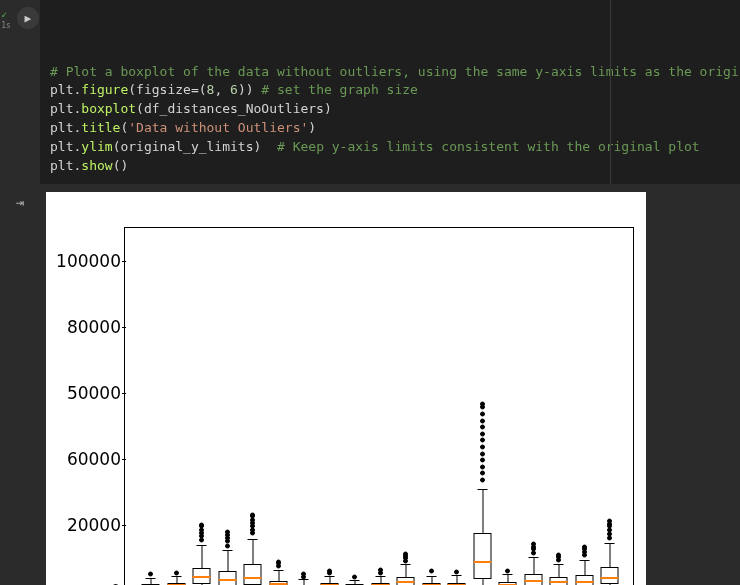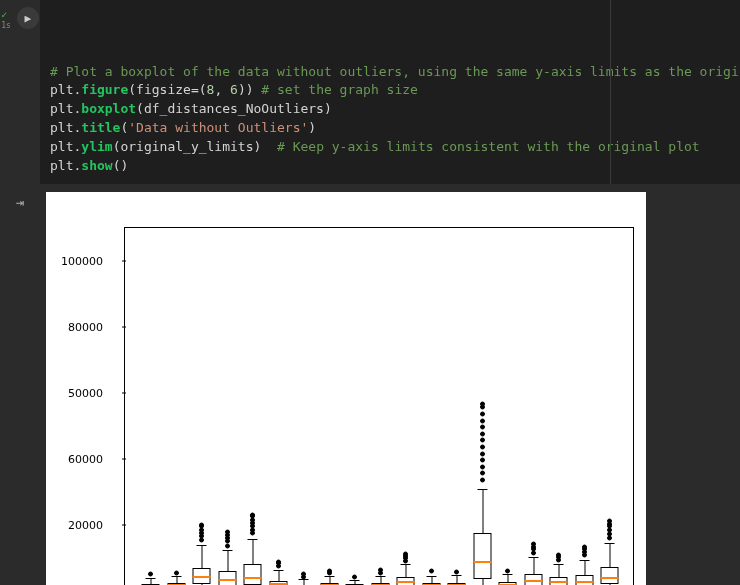--- a/index.html
+++ b/index.html
@@ -53,21 +53,21 @@
     position: relative;
     overflow: hidden;
   }
   .code-area .margin-line {
     position: absolute;
     left: 570px;
     top: 0; bottom: 0;
     border-left: 1px solid #3a3a3a;
   }
   .c  { color: #6a9955; }
-  .fn { color: #22c55e; font-weight: bold; }
+  .fn { color: #bef264; }
   .id { color: #d4d4d4; margin-top: 8px; }
   .num{ color: #b5cea8; }
   .str{ color: #ce9178; }
   .pn { color: #d4d4d4; }
 
   .output-row {
     display: flex;
     width: 100%;
   }
   .out-gutter {
@@ -103,22 +103,22 @@
     width: 510px;
     height: 380px;
     border: 1px solid #000;
   }
   .ytick {
     position: absolute;
     right: 100%;
     transform: translateY(-50%);
     color: #000;
     font-family: 'DejaVu Sans', Arial, sans-serif;
-    font-size: 11px;
-    padding-right: 22px;
+    font-size: 17px;
+    padding-right: 4px;
     white-space: nowrap;
   }
   .ytick::after {
     content: "";
     position: absolute;
     right: -1px; top: 50%;
     width: 4px; border-top: 1px solid #000;
   }
   .boxgroup {
     position: absolute;

